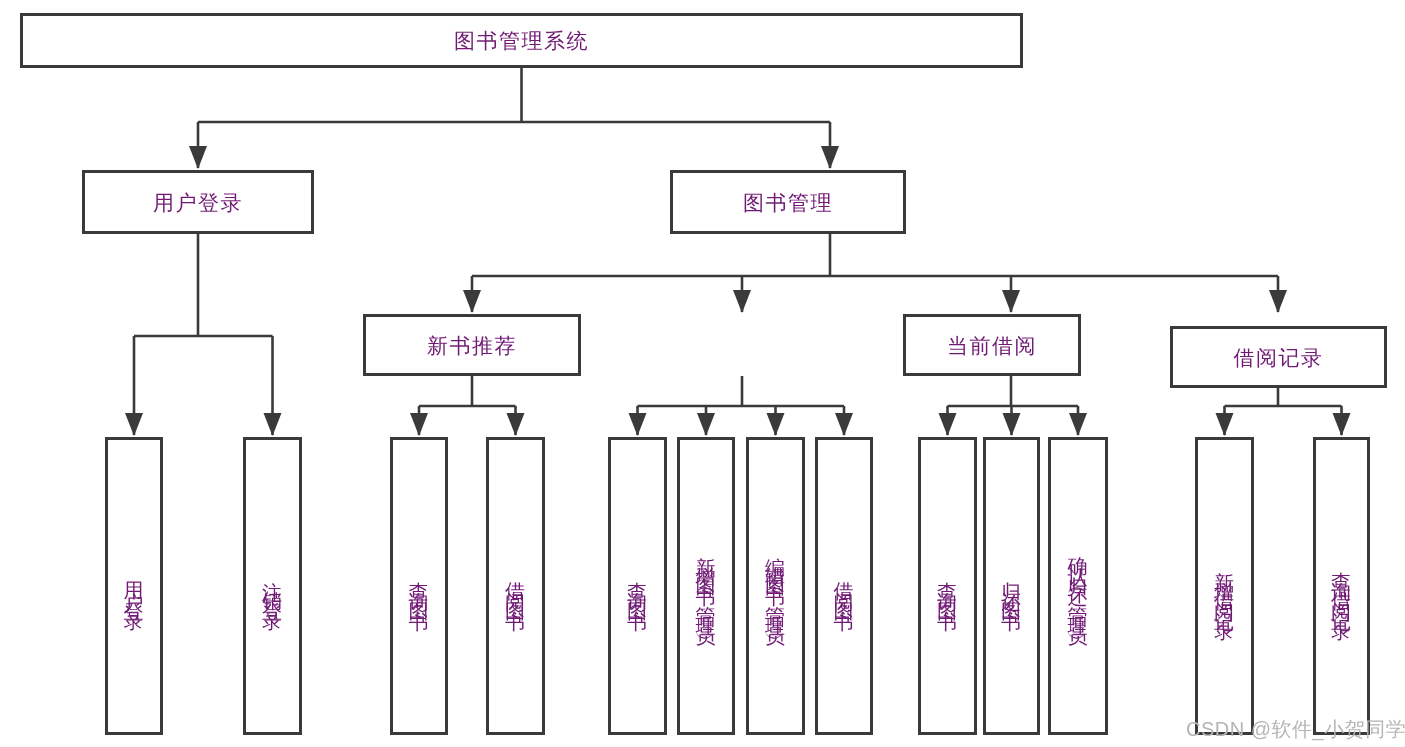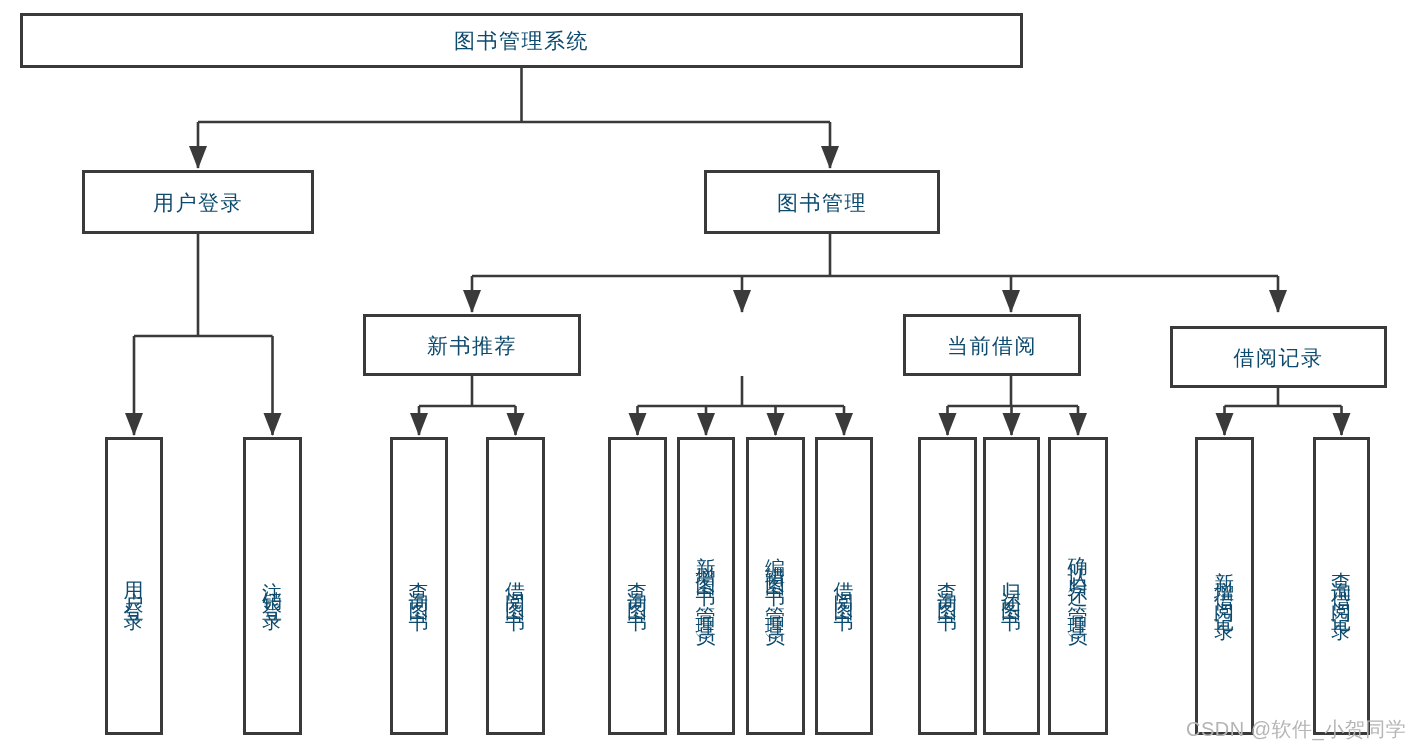--- a/index.html
+++ b/index.html
@@ -4,21 +4,21 @@
 <style>
   html,body{margin:0;padding:0;background:#ffffff;}
   body{
     width:1405px;height:747px;position:relative;overflow:hidden;
     font-family:"Liberation Sans","DejaVu Sans",sans-serif;
   }
   .stage{position:absolute;left:0;top:0;width:1405px;height:747px;}
   svg.wires{position:absolute;left:0;top:0;z-index:1;}
   .node{
     position:absolute;box-sizing:border-box;z-index:2;
-    border:3px solid #3a3a3a;background:#ffffff;color:#0c4a6e;
+    border:3px solid #3a3a3a;background:#ffffff;color:#701a75;
     display:flex;align-items:center;justify-content:center;
   }
   .node.h{font-size:21px;letter-spacing:1.5px;line-height:1;}
   .node.leaf{
     writing-mode:vertical-rl;text-orientation:mixed;
     font-size:20px;letter-spacing:10px;line-height:1;
   }
   .watermark{
     position:absolute;z-index:3;color:#b5b5b5;
     font-size:20px;letter-spacing:0.5px;white-space:nowrap;
@@ -76,21 +76,21 @@
     </g>
   </svg>
 
   <div class="node h" style="left:20px;top:13px;width:1003px;height:55px">
     <span>图书管理系统</span>
   </div>
 
   <div class="node h" style="left:82px;top:170px;width:232px;height:64px">
     <span>用户登录</span>
   </div>
-  <div class="node h" style="left:704px;top:170px;width:236px;height:64px">
+  <div class="node h" style="left:670px;top:170px;width:236px;height:64px">
     <span>图书管理</span>
   </div>
 
   <div class="node h" style="left:363px;top:314px;width:218px;height:62px">
     <span>新书推荐</span>
   </div>
   <div class="node h" style="left:903px;top:314px;width:178px;height:62px">
     <span>当前借阅</span>
   </div>
   <div class="node h" style="left:1170px;top:326px;width:217px;height:62px">

